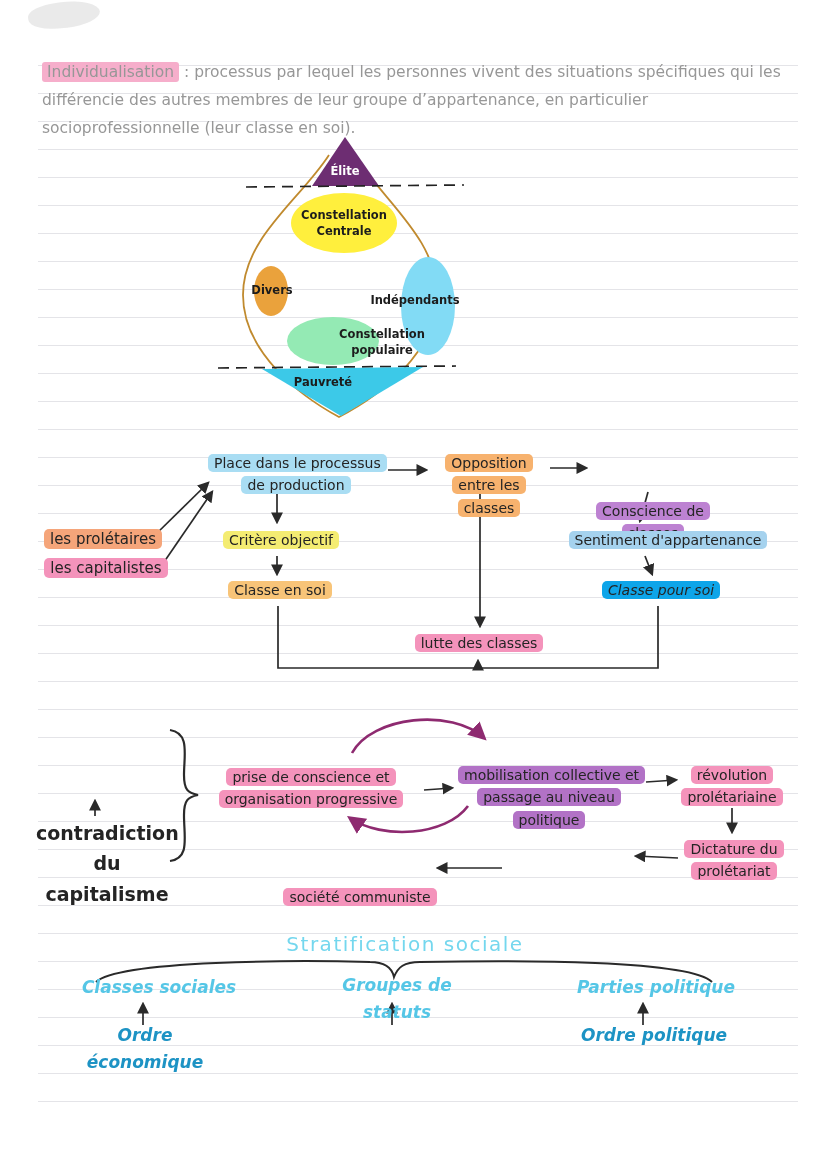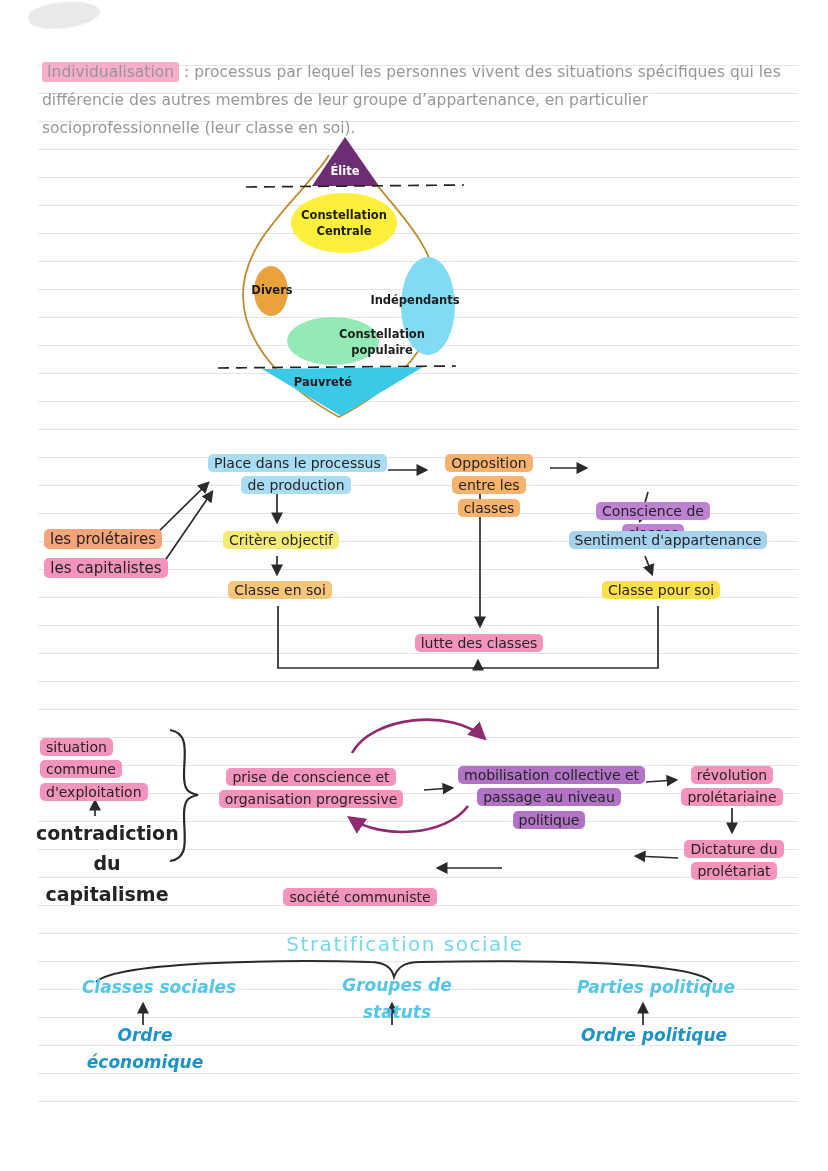--- a/index.html
+++ b/index.html
@@ -13,21 +13,21 @@
   .intro{position:absolute;left:42px;top:42px;width:766px;font-size:15.5px;line-height:28px;
          color:#979797;z-index:2;}
   .intro .hl{background:#f6aecb;border-radius:3px;padding:1px 5px;}
   .node{position:absolute;z-index:2;text-align:center;line-height:1.6;font-size:14px;color:#242424;}
   .hl{padding:1px 6px;border-radius:5px;-webkit-box-decoration-break:clone;box-decoration-break:clone;}
   .pink{background:#f493bb;}   .pink2{background:#ee83b2;}
   .salmon{background:#f5a57a;} .orange{background:#f7b26e;}
   .yellow{background:#f4ec72;} .peach{background:#f8c478;}
   .blue{background:#a9ddf3;}   .blue2{background:#a5d2ee;}
   .purple{background:#bd82d2;} .purple2{background:#b272c6;}
-  .green{background:#fde047;}
+  .green{background:#0ea5e9;font-style:italic;}
   .blob-label{position:absolute;z-index:2;text-align:center;font-size:11.5px;line-height:1.35;
               color:#1c1c1c;font-weight:600;}
   .white{color:#ffffff;}
   .plain{background:none;}
   .cyan{color:#55c6e6;font-style:italic;font-weight:600;}
   .teal{color:#1d93c4;font-style:italic;font-weight:700;}
   .strat-title{font-size:20px;letter-spacing:1.5px;color:#74d7ee;}
 </style>
 </head>
 <body>
@@ -98,21 +98,20 @@
   <div class="node" style="left:430px;top:452px;width:118px;"><span class="hl orange">Opposition entre les classes</span></div>
   <div class="node" style="left:592px;top:452px;width:122px;margin-top:48px;"><span class="hl purple">Conscience de classes</span></div>
   <div class="node" style="left:42px;top:527px;width:122px;font-size:15px;"><span class="hl salmon">les prolétaires</span></div>
   <div class="node" style="left:40px;top:556px;width:132px;font-size:15px;"><span class="hl pink">les capitalistes</span></div>
   <div class="node" style="left:220px;top:529px;width:122px;"><span class="hl yellow">Critère objectif</span></div>
   <div class="node" style="left:222px;top:579px;width:116px;"><span class="hl peach">Classe en soi</span></div>
   <div class="node" style="left:566px;top:529px;width:204px;"><span class="hl blue2">Sentiment d'appartenance</span></div>
   <div class="node" style="left:596px;top:579px;width:130px;"><span class="hl green">Classe pour soi</span></div>
   <div class="node" style="left:412px;top:632px;width:134px;"><span class="hl pink">lutte des classes</span></div>
 
-  <div class="node" style="left:40px;top:736px;width:124px;text-align:left;"><span class="hl pink">situation commune d'exploitation</span></div>
   <div class="node" style="left:36px;top:818px;width:142px;font-size:19px;font-weight:bold;"><span class="plain">contradiction du capitalisme</span></div>
   <div class="node" style="left:204px;top:766px;width:214px;"><span class="hl pink">prise de conscience et organisation progressive</span></div>
   <div class="node" style="left:458px;top:764px;width:182px;"><span class="hl purple2">mobilisation collective et passage au niveau politique</span></div>
   <div class="node" style="left:680px;top:764px;width:104px;"><span class="hl pink">révolution prolétariaine</span></div>
   <div class="node" style="left:682px;top:838px;width:104px;"><span class="hl pink">Dictature du prolétariat</span></div>
   <div class="node" style="left:282px;top:858px;width:156px;margin-top:28px;"><span class="hl pink">société communiste</span></div>
 
   <div class="node strat-title" style="left:278px;top:928px;width:254px;">Stratification sociale</div>
   <div class="node cyan" style="left:78px;top:974px;width:162px;font-size:17px;">Classes sociales</div>
   <div class="node cyan" style="left:308px;top:972px;width:178px;font-size:17px;">Groupes de statuts</div>

